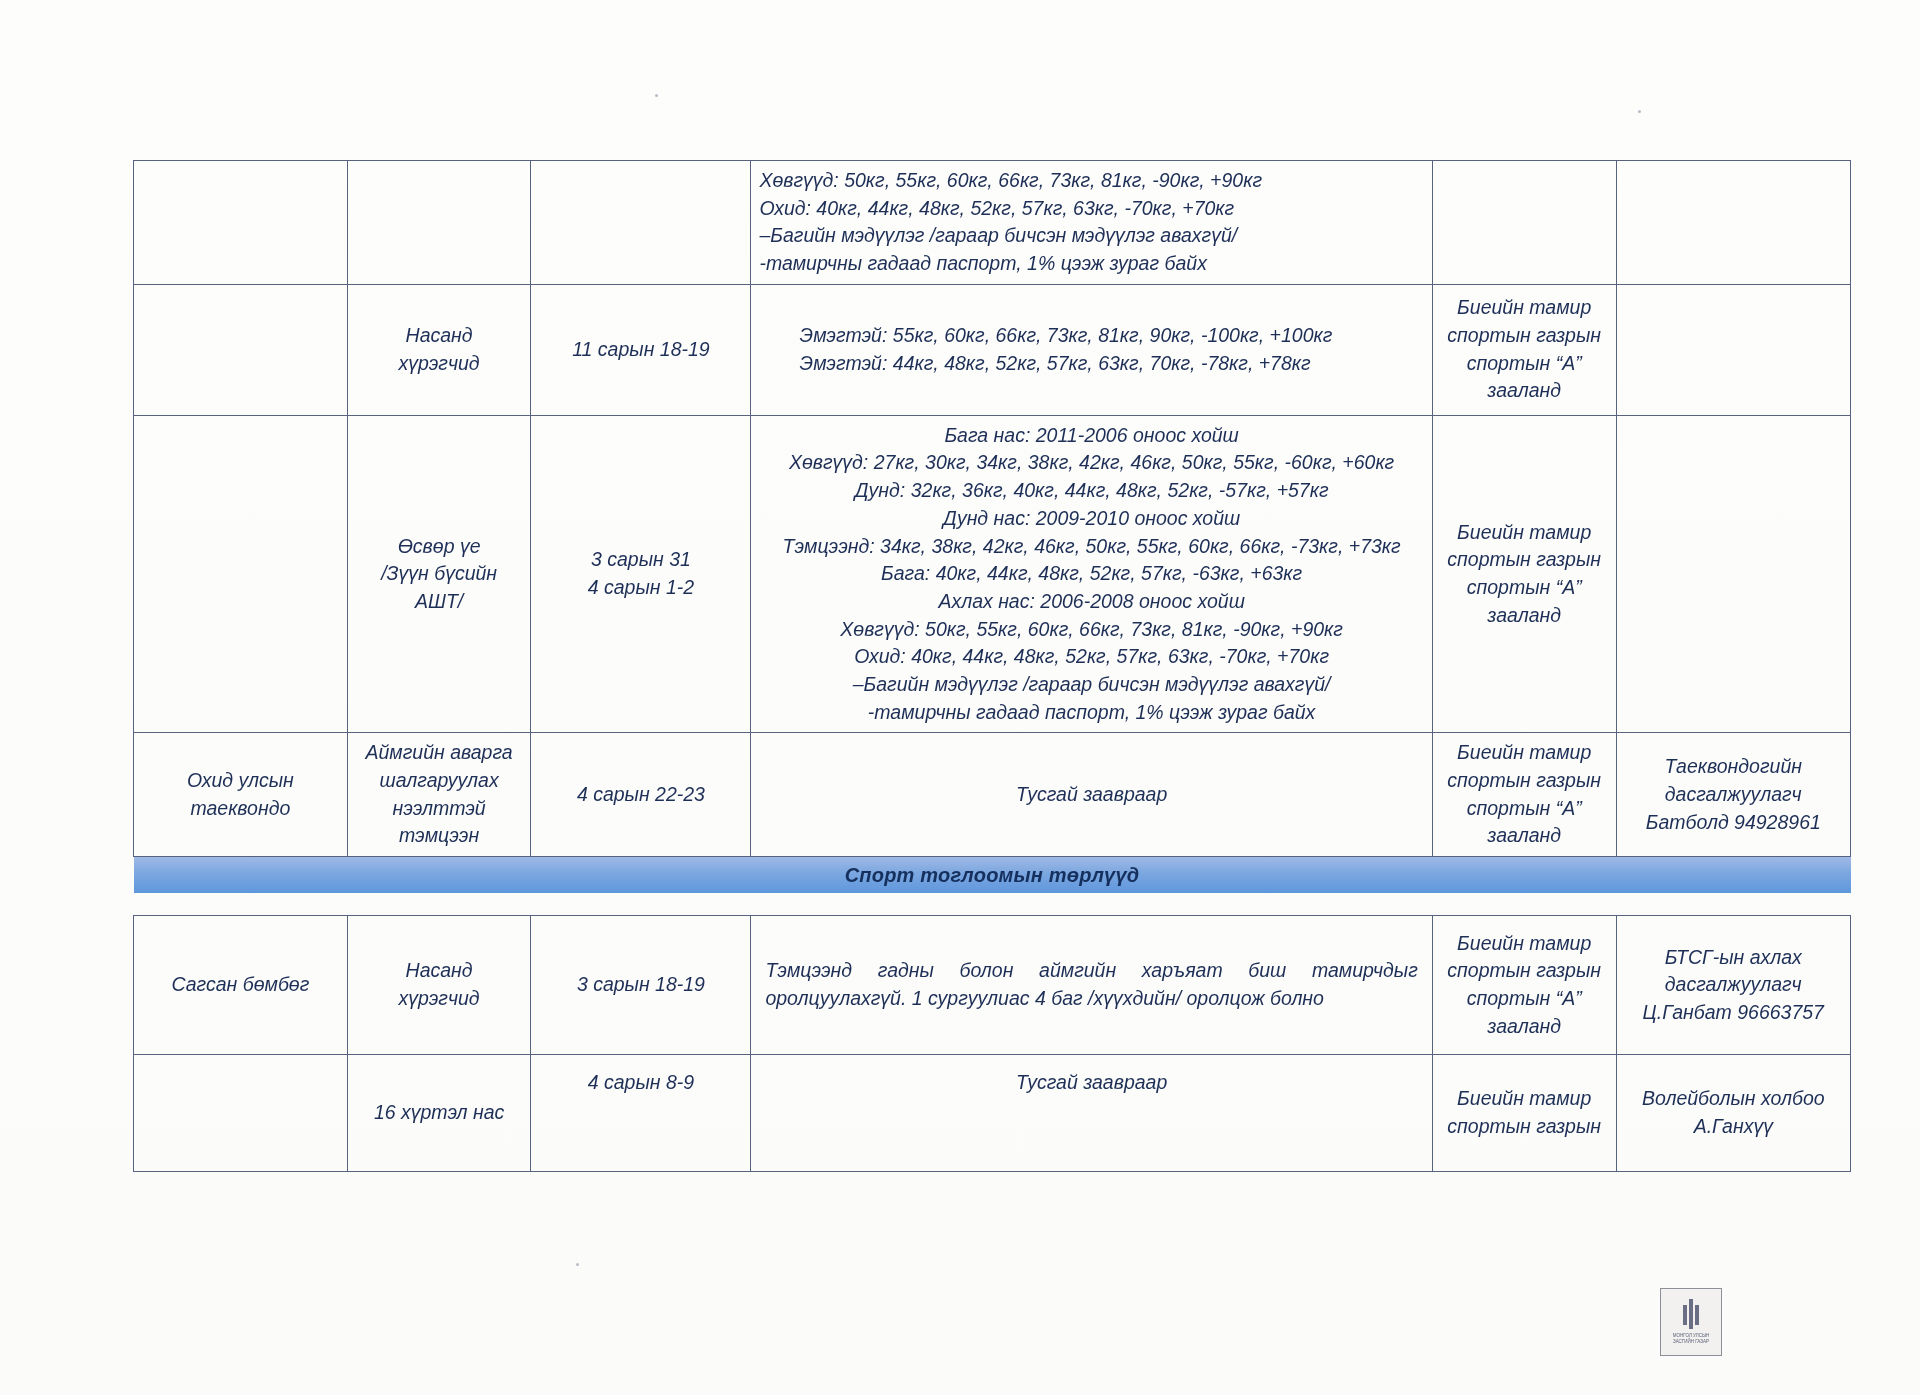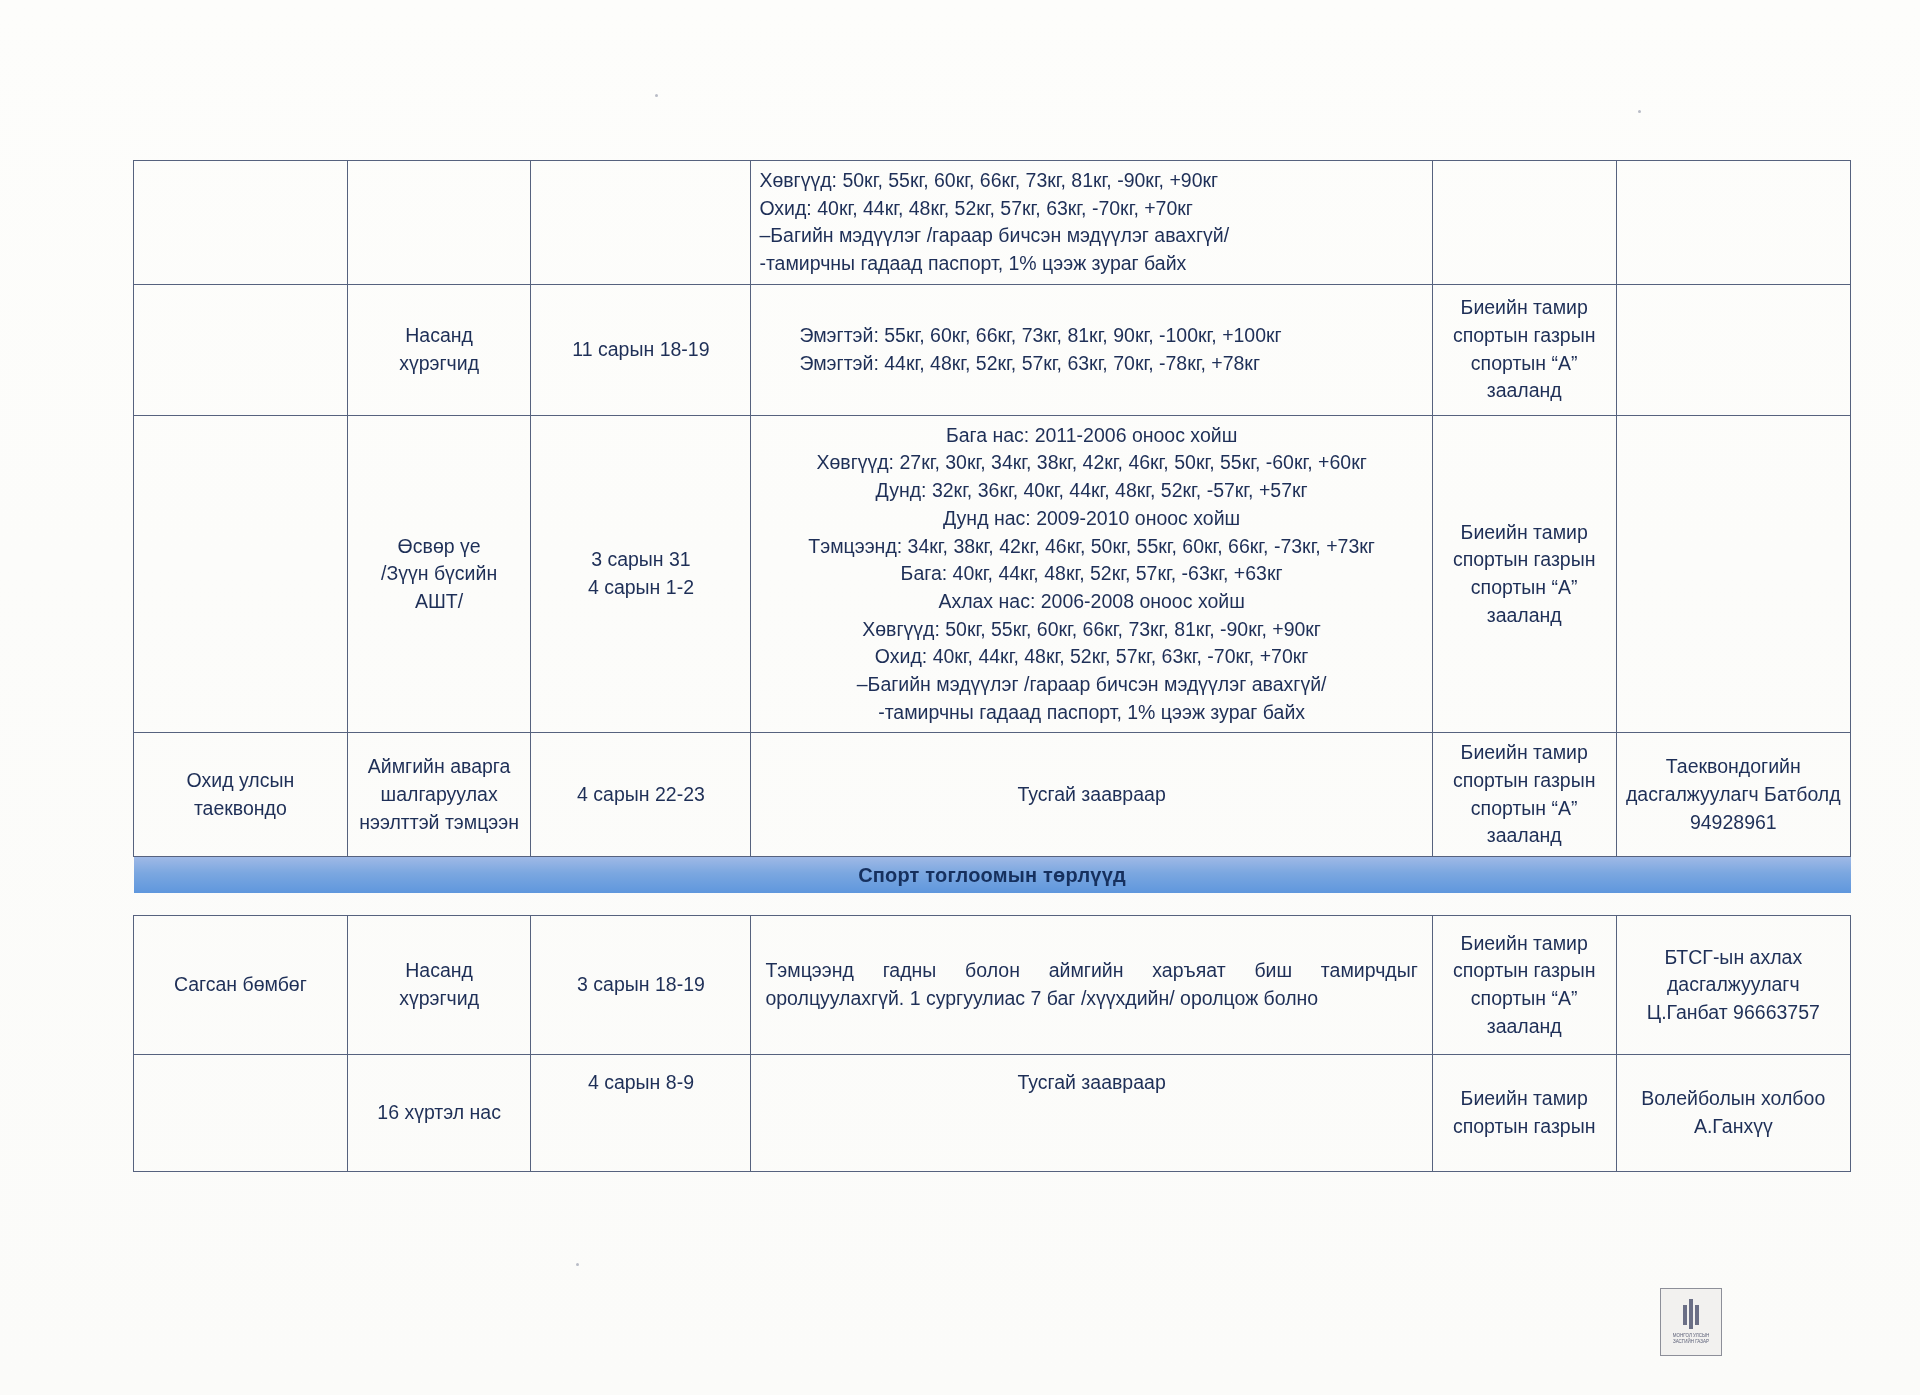--- a/index.html
+++ b/index.html
@@ -36,20 +36,21 @@
     border-collapse: collapse;
     table-layout: fixed;
     color: #1e2f57;
   }
   .doc-table td {
     border: 1px solid #56627e;
     vertical-align: middle;
     padding: 6px 8px;
     font-size: 19.5px;
     line-height: 1.42;
+    font-style: italic;
   }
   .c-center { text-align: center; }
   .c-just { text-align: justify; text-align-last: left; }
   .col1 { width: 207px; }
   .col2 { width: 178px; }
   .col3 { width: 213px; }
   .col4 { width: 660px; }
   .col5 { width: 178px; }
   .col6 { width: 227px; }
 
@@ -200,21 +201,21 @@
       </tr>
       <tr class="spacer-row">
         <td colspan="6"></td>
       </tr>
 
       <tr>
         <td class="c-center">Сагсан бөмбөг</td>
         <td class="c-center" style="white-space: pre-line;">Насанд
 хүрэгчид</td>
         <td class="c-center">3 сарын 18-19</td>
-        <td class="c-just" style="height:118px; padding:10px 14px;">Тэмцээнд гадны болон аймгийн харъяат биш тамирчдыг оролцуулахгүй. 1 сургуулиас 7 баг /хүүхдийн/ оролцож болно</td>
+        <td class="c-just" style="height:118px; padding:10px 14px;">Тэмцээнд гадны болон аймгийн харъяат биш тамирчдыг оролцуулахгүй. 1 сургуулиас 4 баг /хүүхдийн/ оролцож болно</td>
         <td class="c-center">Биеийн тамир спортын газрын спортын “А” зааланд</td>
         <td class="c-center">БТСГ-ын ахлах дасгалжуулагч Ц.Ганбат 96663757</td>
       </tr>
 
       <tr>
         <td class="c-center"></td>
         <td class="c-center" style="white-space: pre-line;">16 хүртэл нас</td>
         <td class="c-center" style="vertical-align: top; padding-top:14px;">4 сарын 8-9</td>
         <td class="c-center" style="vertical-align: top; padding-top:14px; height:96px;">Тусгай заавраар</td>
         <td class="c-center">Биеийн тамир спортын газрын</td>

